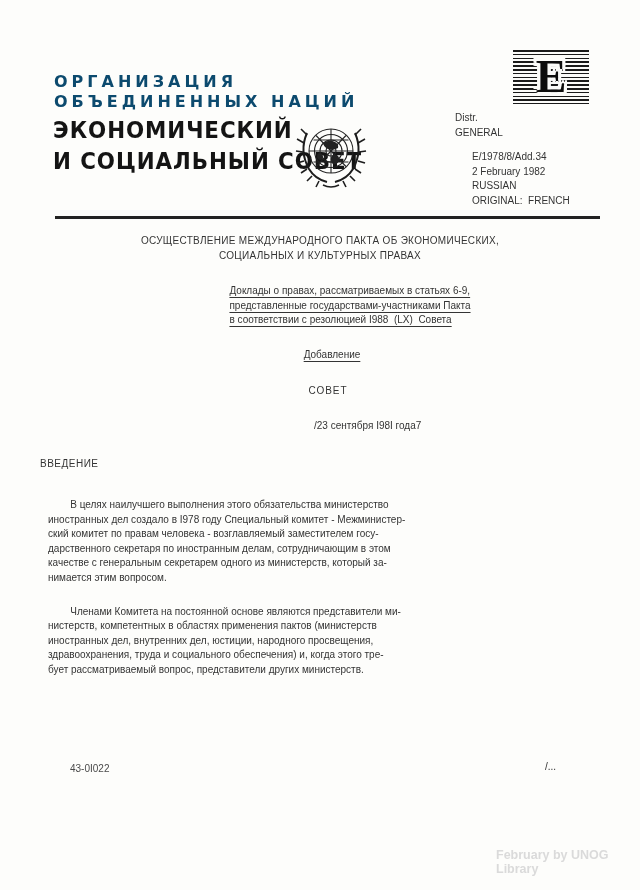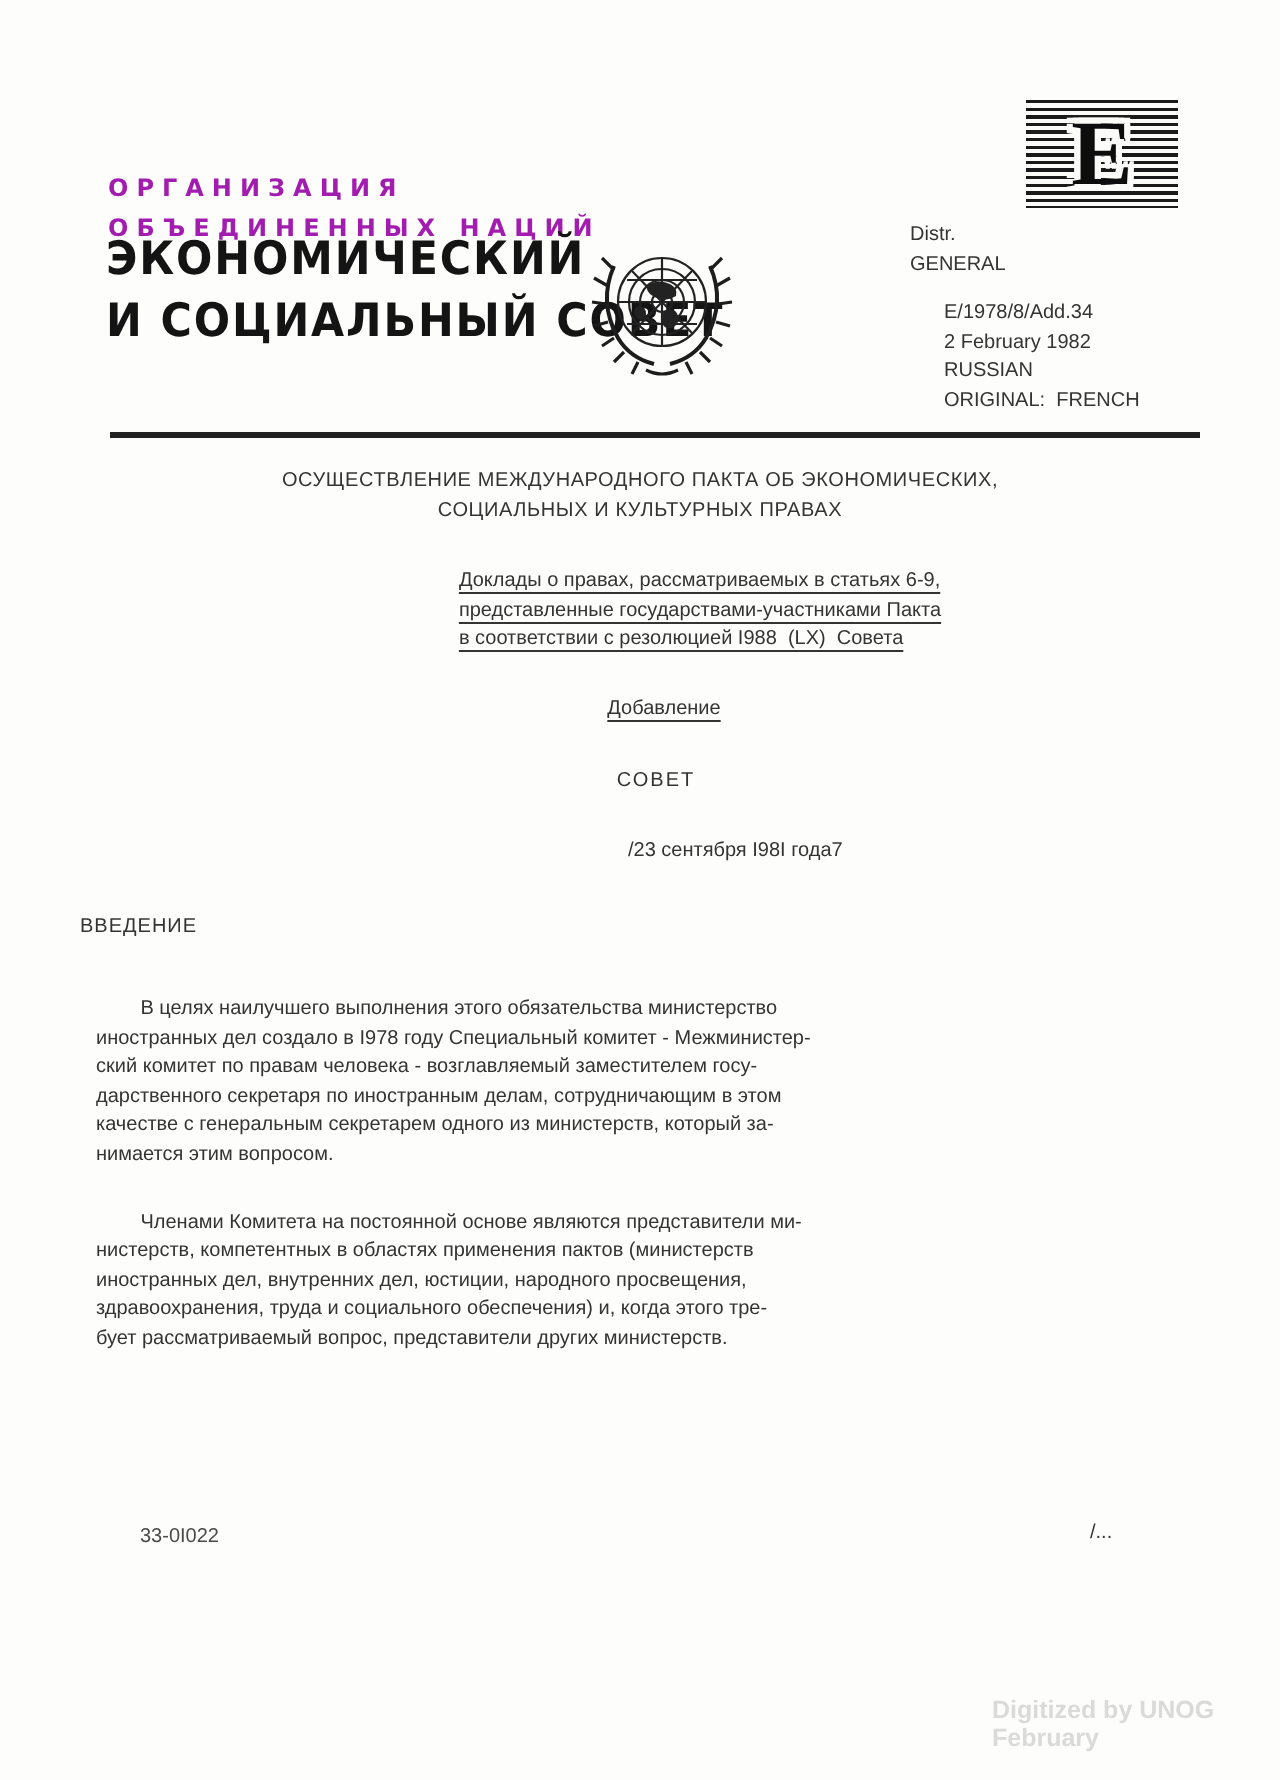--- a/index.html
+++ b/index.html
@@ -9,24 +9,24 @@
     font-family:"Liberation Mono","DejaVu Sans Mono",monospace;
   }
   .abs{position:absolute;}
   .mono{
     font-family:Liberation Sans, sans-serif;
     color:#343434;font-size:10px;line-height:14.6px;
   }
   .pre{white-space:pre-wrap;}
   
   .org-name{
-    left:54px;top:84px;
+    left:54px;top:72px;
     font-family:"DejaVu Sans","Liberation Sans",sans-serif;
-    font-weight:bold;font-size:12px;line-height:20px;
-    letter-spacing:4px;color:#a21caf;white-space:pre-wrap;
+    font-weight:bold;font-size:16px;line-height:20px;
+    letter-spacing:4px;color:#0c4a6e;white-space:pre-wrap;
   }
   .council-name{
     left:53px;top:115px;
     font-family:"DejaVu Sans","Liberation Sans",sans-serif;
     font-weight:bold;font-size:23px;line-height:31px;
     letter-spacing:1px;color:#141414;white-space:pre-wrap;
     transform:scaleX(0.93);transform-origin:left top;
   }
   
   .e-block{
@@ -162,16 +162,16 @@
 дарственного секретаря по иностранным делам, сотрудничающим в этом
 качестве с генеральным секретарем одного из министерств, который за-
 нимается этим вопросом.</p>
   <p class="mono pre">        Членами Комитета на постоянной основе являются представители ми-
 нистерств, компетентных в областях применения пактов (министерств
 иностранных дел, внутренних дел, юстиции, народного просвещения,
 здравоохранения, труда и социального обеспечения) и, когда этого тре-
 бует рассматриваемый вопрос, представители других министерств.</p>
 </div>
 
-<div class="abs mono doc-number">33-0I022</div>
+<div class="abs mono doc-number">43-0I022</div>
 <div class="abs mono continuation">/...</div>
 
-<div class="abs watermark">Digitized by UNOG February</div>
+<div class="abs watermark">February by UNOG Library</div>
 
 </body></html>

